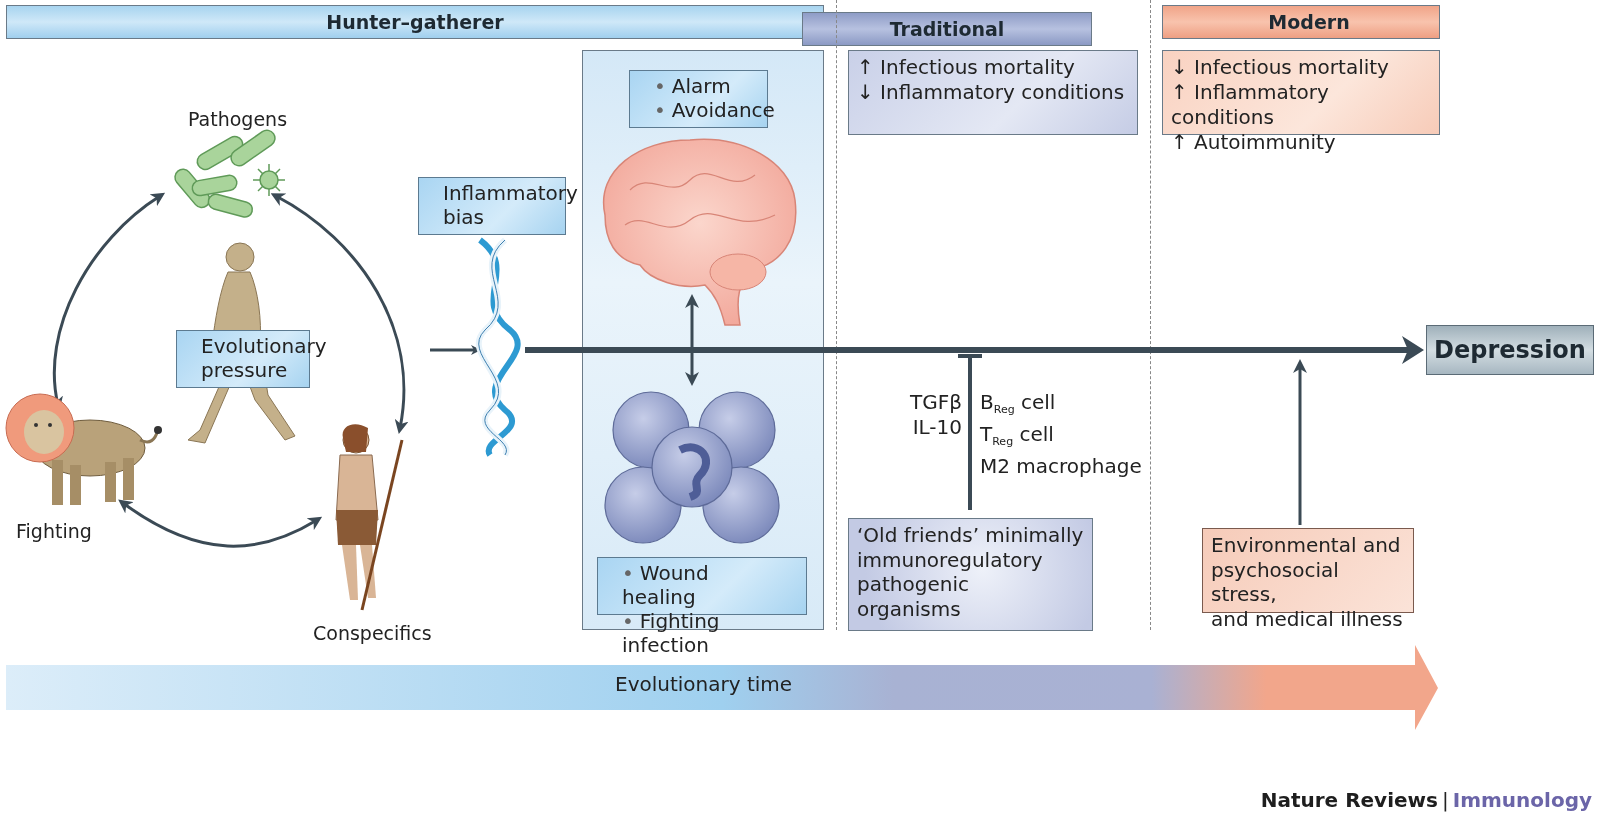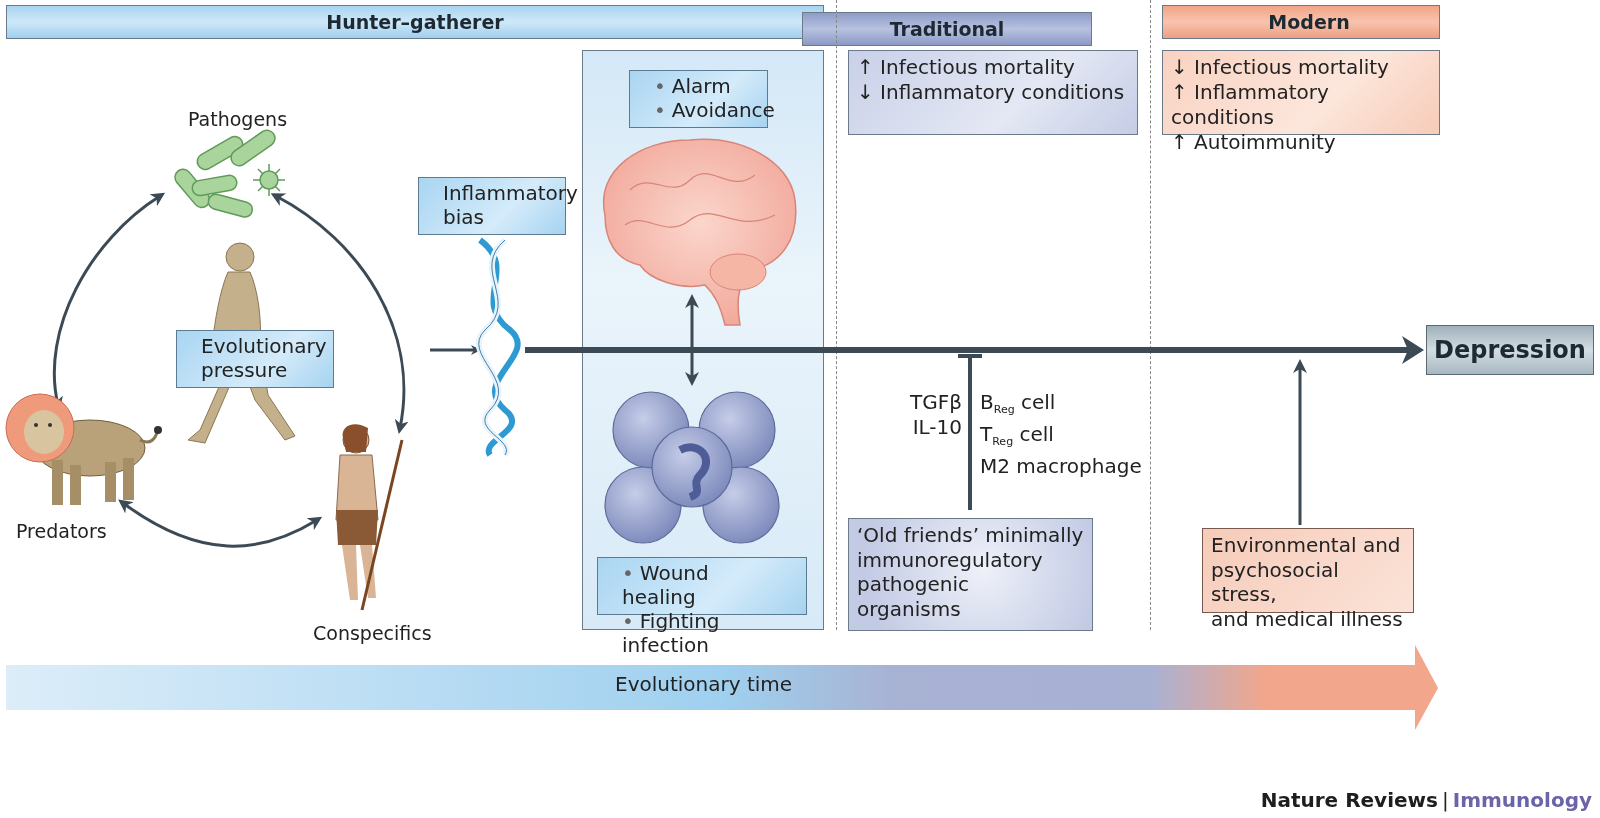--- a/index.html
+++ b/index.html
@@ -173,24 +173,24 @@
 
   <line x1="970" y1="510" x2="970" y2="356" stroke="#3b4a55" stroke-width="4"></line>
   <line x1="958" y1="356" x2="982" y2="356" stroke="#3b4a55" stroke-width="4"></line>
 
   <line x1="1300" y1="525" x2="1300" y2="365" stroke="#3b4a55" stroke-width="3" marker-end="url(#ahs)"></line>
 
   <path d="M6,665 L1415,665 L1415,645 L1438,688 L1415,730 L1415,710 L6,710 Z" fill="url(#timeg)"></path>
 </svg>
 
 <div class="lbl" style="left:188px;top:108px">Pathogens</div>
-<div class="lbl" style="left:16px;top:520px">Predators</div>
+<div class="lbl" style="left:16px;top:520px">Fighting</div>
 <div class="lbl" style="left:313px;top:622px">Conspecifics</div>
 
-<div class="bluebox" style="left:176px;top:330px;width:158px;height:58px">
+<div class="bluebox" style="left:176px;top:330px;width:134px;height:58px">
   <div>Evolutionary</div>
   <div>pressure</div>
 </div>
 
 <div class="bluebox" style="left:418px;top:177px;width:148px;height:58px">
   <div>Inflammatory</div>
   <div>bias</div>
 </div>
 
 <div class="bluebox" style="left:629px;top:70px;width:139px;height:58px">

